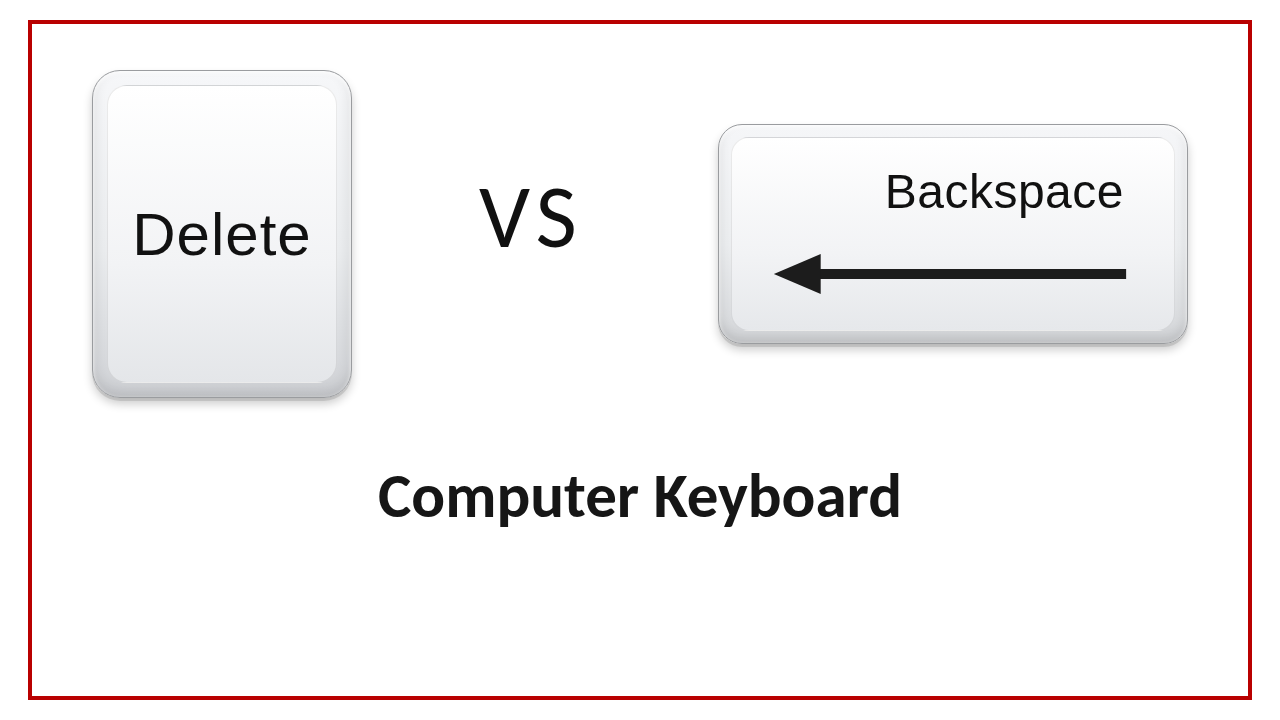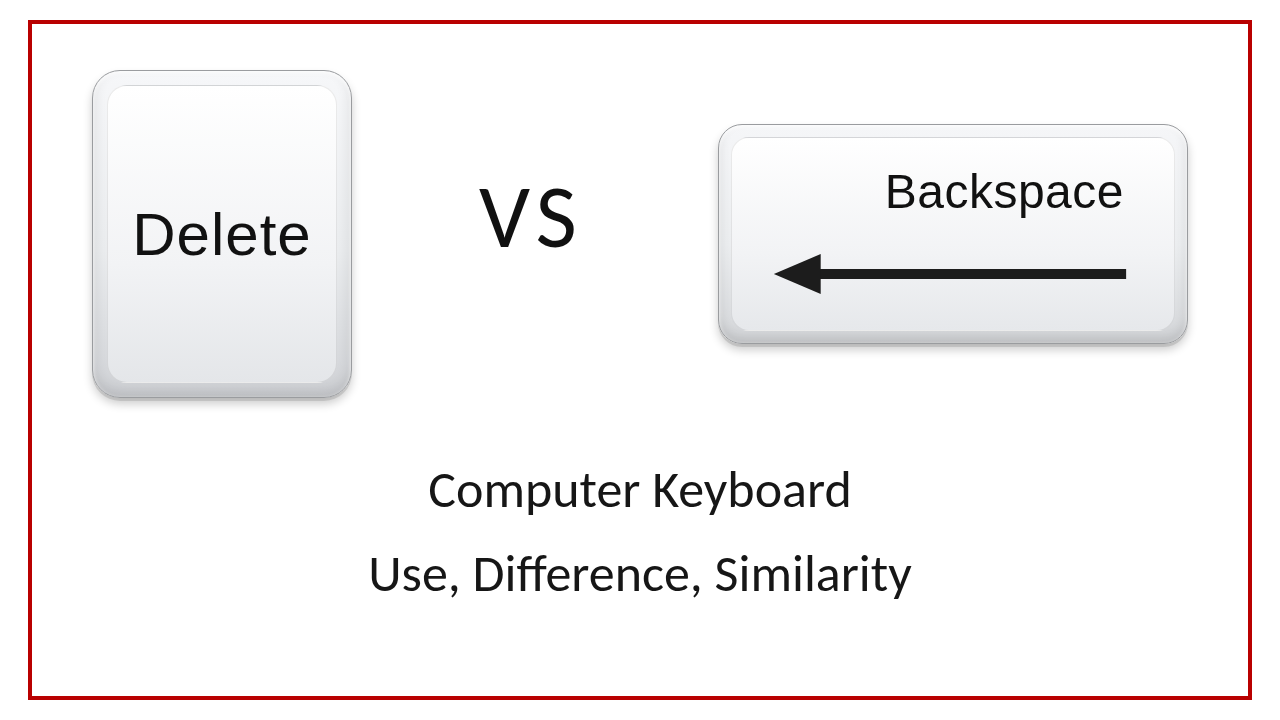--- a/index.html
+++ b/index.html
@@ -114,23 +114,23 @@
     top: 112px;
     height: 48px;
   }
   .arrow-wrap svg { width: 100%; height: 100%; display: block; }
   
   .caption {
     position: absolute;
     left: 0; right: 0;
     text-align: center;
     color: #161616;
-    font-size: 52px;
+    font-size: 63px;
     line-height: 1.15;
-    font-weight: 400;
+    font-weight: 700;
     font-family: Calibri, Arial, sans-serif;
   }
   .caption.line1 { top: 436px; }
   .caption.line2 { top: 520px; }
 </style>
 </head>
 <body>
 
 <div class="frame">
 
@@ -152,15 +152,14 @@
             <line x1="44" y1="24" x2="378" y2="24" stroke="#1c1c1c" stroke-width="10" stroke-linecap="butt"></line>
             <polygon points="2,24 52,4 52,44" fill="#1c1c1c"></polygon>
           </svg>
         </div>
       </div>
     </div>
 
   </div>
 
   <div class="caption line1">Computer Keyboard</div>
-  <div class="caption line2">Use, Difference, Similarity</div>
 
 </div>
 
 </body></html>

